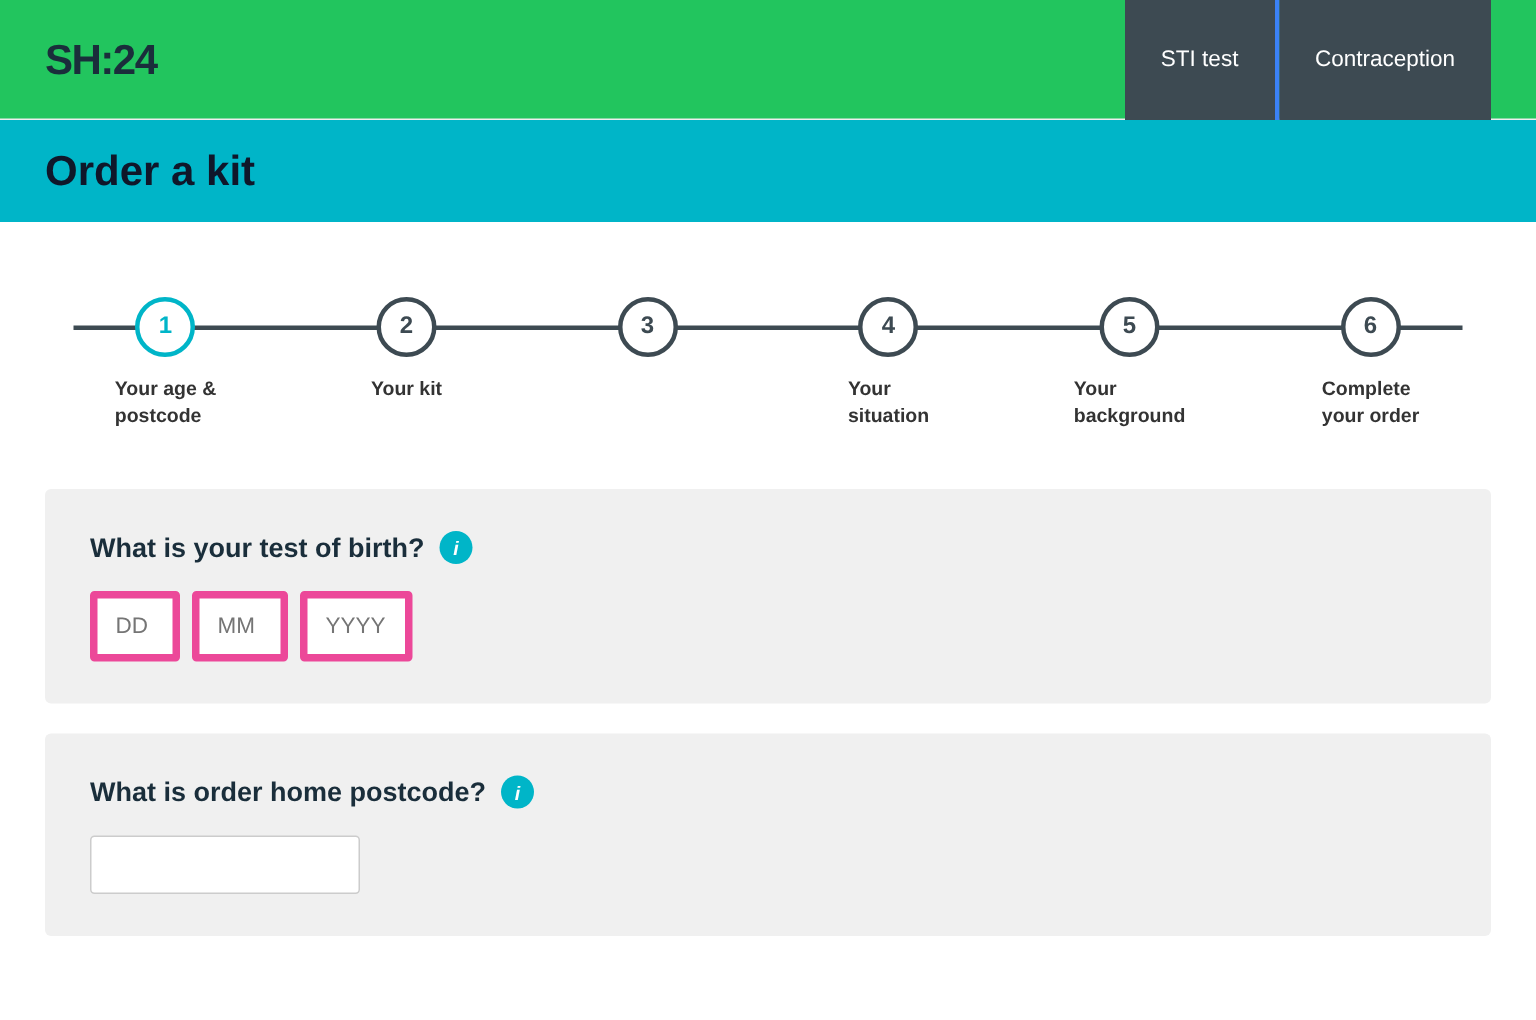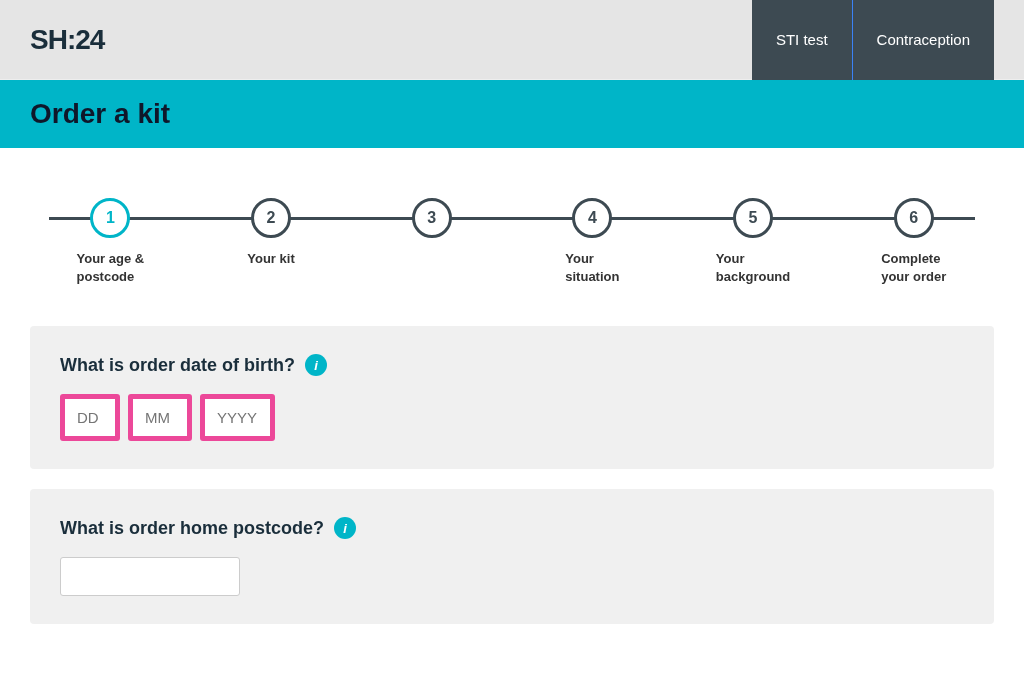--- a/index.html
+++ b/index.html
@@ -5,21 +5,21 @@
     * { box-sizing: border-box; margin: 0; padding: 0; }
     body { font-family: Arial, Helvetica, sans-serif; background: #fff; color: #333; }
 
     
     .header {
       display: flex;
       align-items: center;
       justify-content: space-between;
       padding: 14px 30px;
       height: 80px;
-      background: #e5e5e5;
+      background: #22c55e;
       border-bottom: 1px solid #eee;
     }
     .logo {
       font-size: 28px;
       font-weight: 900;
       color: #1a2e3b;
       letter-spacing: -1px;
     }
     .nav {
       display: flex;
@@ -27,21 +27,21 @@
     }
     .nav-item {
       background: #3d4a52;
       color: #fff;
       padding: 0 24px;
       height: 80px;
       display: flex;
       align-items: center;
       font-size: 15px;
       cursor: pointer;
-      border-right: 1px solid #3b82f6;
+      border-right: 3px solid #3b82f6;
       text-decoration: none;
     }
     .nav-item:last-child { border-right: none; }
     .nav-item.active { background: #2d3b42; }
 
     
     .banner {
       background: #00b5c8;
       padding: 18px 30px;
     }
@@ -211,21 +211,21 @@
     </div>
 
     <div class="step">
       <div class="step-circle">6</div>
       <div class="step-label">Complete<br>your order</div>
     </div>
   </div>
 
   <div class="form-section">
     <div class="form-question">
-      <span>What is order date of birth?</span>
+      <span>What is your test of birth?</span>
       <span class="info-icon">i</span>
     </div>
     <div class="date-inputs">
       <input class="date-input dd" type="text" placeholder="DD" style="">
       <input class="date-input mm" type="text" placeholder="MM" style="">
       <input class="date-input yyyy" type="text" placeholder="YYYY" style="">
     </div>
   </div>
 
   <div class="form-section">

